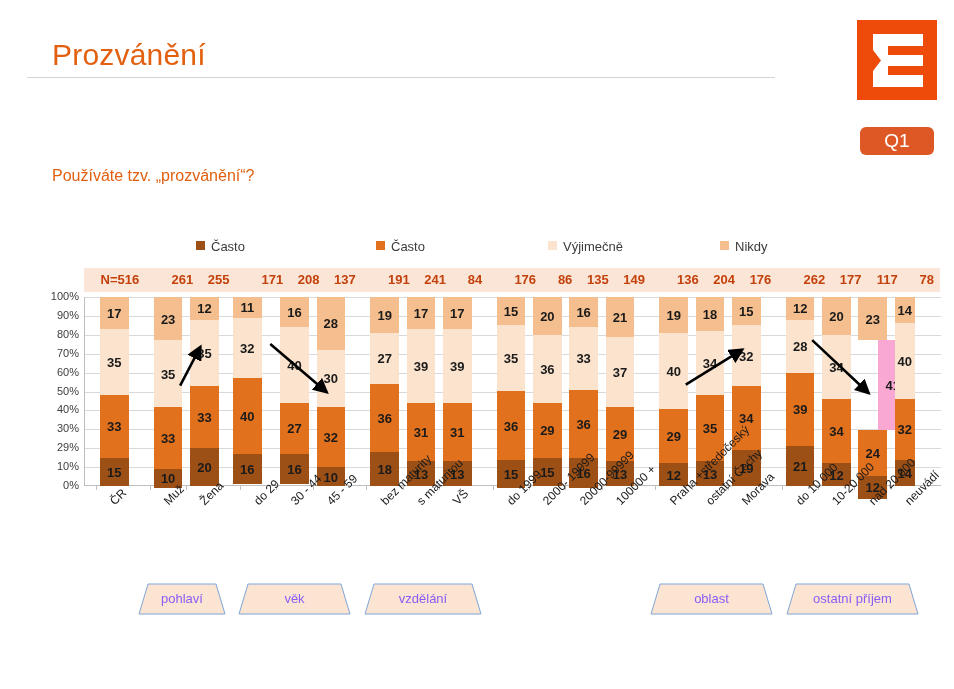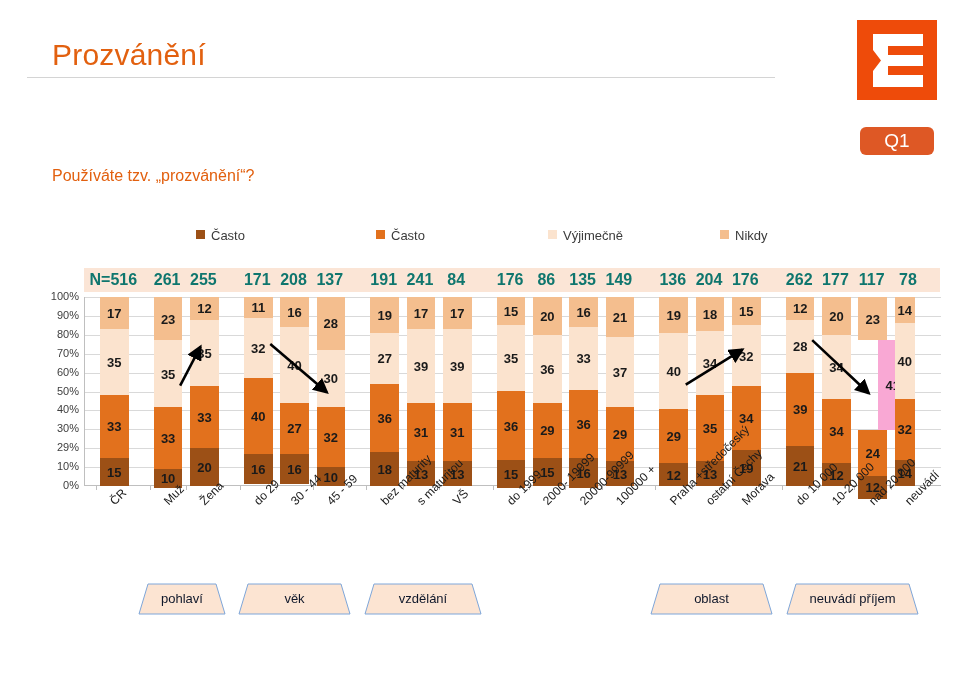--- a/index.html
+++ b/index.html
@@ -30,39 +30,39 @@
   }
   #q1-badge{
     position:absolute;left:3px;top:107px;width:74px;height:28px;
     background:#DE5825;border-radius:6px;
     color:#ffffff;font-size:19px;line-height:28px;text-align:center;
     font-family:"Liberation Sans", sans-serif;
   }
 
   
   #legend{
-    position:absolute;left:196px;top:228px;width:600px;height:20px;
+    position:absolute;left:196px;top:239px;width:600px;height:20px;
   }
   .legend-item{position:absolute;top:0;white-space:nowrap;
     font-size:13px;color:#3b3b3b;}
   .legend-swatch{
     display:inline-block;width:9px;height:9px;margin-right:6px;
     vertical-align:1px;
   }
 
   
   #chart-area{position:absolute;left:60px;top:268px;width:890px;height:225px;}
 
   #n-band{
     position:absolute;left:24px;top:0;width:856px;height:24px;
     background:#FBE5D6;
   }
   .n-label{
     position:absolute;top:0;height:24px;line-height:24px;
-    font-size:16px;font-weight:bold;color:#0f766e;text-align:center;
+    font-size:13px;font-weight:bold;color:#c2410c;text-align:right;
   }
 
   #plot{
     position:absolute;left:24px;top:29px;width:856px;height:189px;
     border-left:1px solid #BFBFBF;
   }
   .gridline{position:absolute;left:0;width:100%;height:1px;background:#D9D9D9;}
   #plot .gridline.axis-bottom{background:#BFBFBF;}
 
   .ytick{
@@ -89,21 +89,21 @@
   }
 
   
   #banners{position:absolute;left:0;top:583px;width:954px;height:40px;}
   .banner{
     position:absolute;top:0;height:32px;
   }
   .banner svg{position:absolute;left:0;top:0;}
   .banner span{
     position:absolute;left:0;top:0;width:100%;height:32px;line-height:32px;
-    text-align:center;font-size:13px;color:#0f172a;
+    text-align:center;font-size:13px;color:#8b5cf6;
   }
 </style>
 </head>
 <body>
 
 <div id="slide-title">Prozvánění</div>
 <div id="title-rule"></div>
 <div id="question">Používáte tzv. „prozvánění“?</div>
 
 <div id="logo-block">
@@ -207,21 +207,21 @@
           <span>35</span>
         </div>
         <div class="seg" style="height: 62.37px; background: rgb(226, 113, 29);">
           <span>33</span>
         </div>
         <div class="seg" style="height: 37.8px; background: rgb(156, 80, 22);">
           <span>20</span>
         </div>
       </div>
       <div class="tickmark" style="left: 101.128px;"></div>
-      <div class="bar" style="left: 159px; width: 28.5796px; height: 189px;">
+      <div class="bar" style="left: 148px; width: 28.5796px; height: 189px;">
         <div class="seg" style="height: 20.79px; background: rgb(244, 190, 142);">
           <span>11</span>
         </div>
         <div class="seg" style="height: 60.48px; background: rgb(251, 227, 206);">
           <span>32</span>
         </div>
         <div class="seg" style="height: 75.6px; background: rgb(226, 113, 29);">
           <span>40</span>
         </div>
         <div class="seg" style="height: 30.24px; background: rgb(156, 80, 22);">
@@ -527,15 +527,15 @@
     <div class="banner" style="left: 650px; width: 123px;">
       <svg width="123" height="32">
         <path d="M10,1 H113 L122,31 H1 Z" fill="#FCE4D2" stroke="#7EA6D9" stroke-width="1"></path>
       </svg>
       <span>oblast</span>
     </div>
     <div class="banner" style="left: 786px; width: 133px;">
       <svg width="133" height="32">
         <path d="M10,1 H123 L132,31 H1 Z" fill="#FCE4D2" stroke="#7EA6D9" stroke-width="1"></path>
       </svg>
-      <span>neuvádí příjem</span>
+      <span>ostatní příjem</span>
     </div>
   </div>
 
 </body></html>

